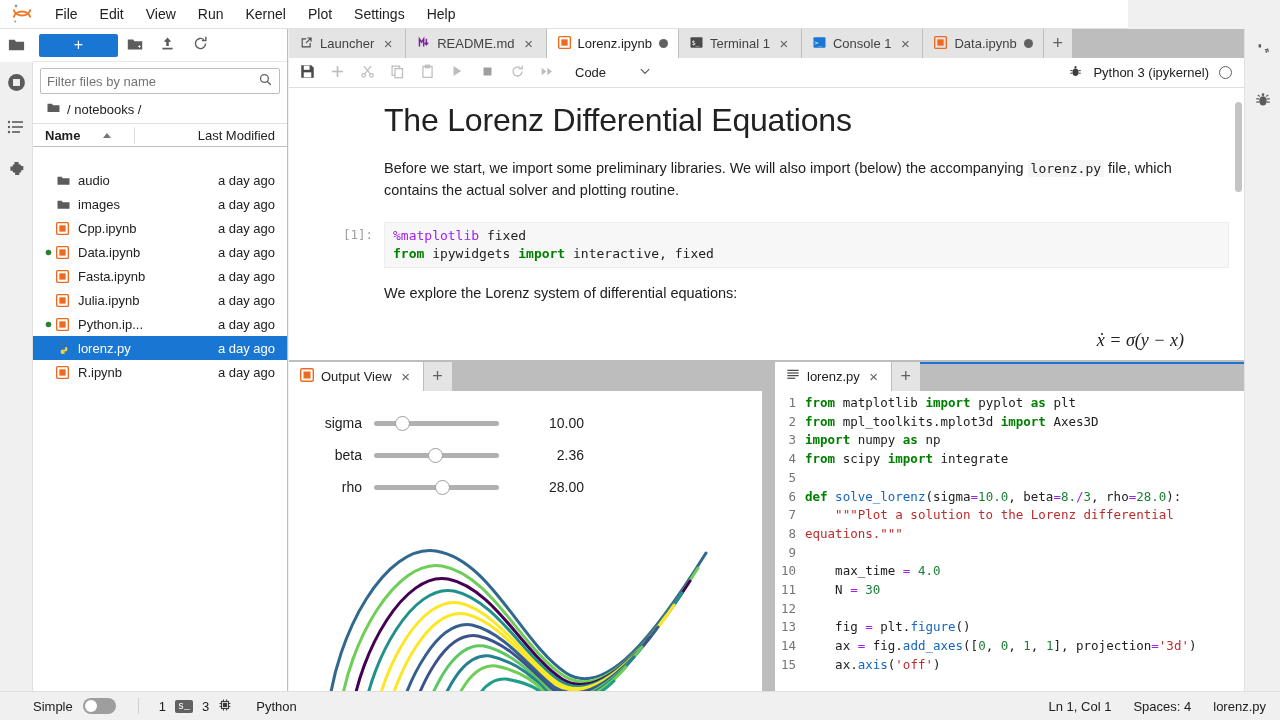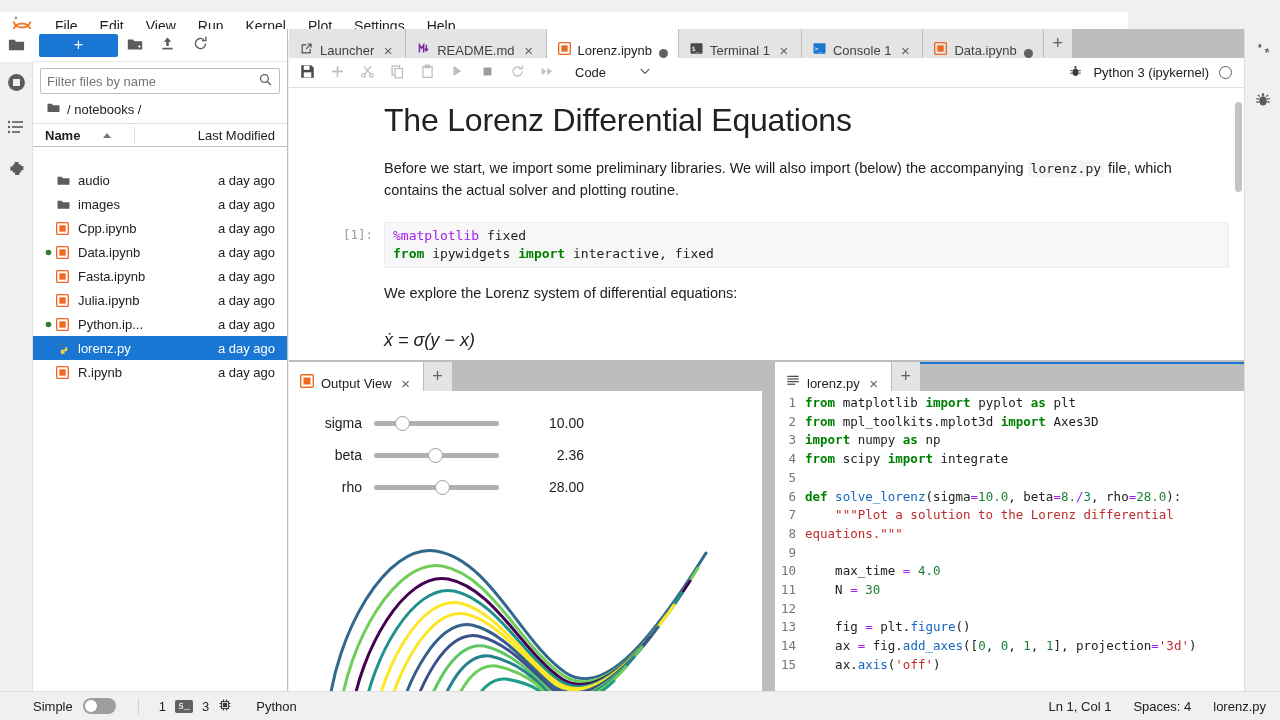--- a/index.html
+++ b/index.html
@@ -11,21 +11,20 @@
     background: #fff;
     overflow: hidden;
   }
   #app { position: relative; width: 1280px; height: 720px; background: #f0f0f0; }
 
   
   .menubar {
     position: absolute; top: 0; left: 0; width: 1128px; height: 29px;
     background: #fff; display: flex; align-items: center;
     border-bottom: 1px solid #e0e0e0;
-    margin-top: 12px;
   }
   .jp-logo { width: 44px; height: 29px; display:flex; align-items:center; justify-content:center; }
   .menu-item {
     padding: 0 11px; height: 29px; line-height: 29px; font-size: 14px; color: #212121;
     cursor: default;
   }
 
   
   .left-rail {
     position: absolute; top: 29px; left: 0; width: 33px; height: 662px;
@@ -91,21 +90,21 @@
   
   .dock { position: absolute; top: 29px; left: 289px; width: 955px; height: 662px; background: #bdbdbd; }
 
   
   .panel-notebook {
     position: absolute; top: 0; left: 0; width: 955px; height: 331px; background:#fff;
     display: flex; flex-direction: column;
   }
   .tabbar { display: flex; height: 29px; background: #bdbdbd; align-items: flex-end; }
   .tab {
-    height: 29px; display: flex; align-items: flex-end; gap: 7px;
+    height: 29px; display: flex; align-items: center; gap: 7px;
     padding: 0 10px 0 11px; font-size: 13px; background: #e4e4e4;
     border-right: 1px solid #bdbdbd; color: #424242; min-width: 0; cursor: pointer;
   }
   .tab.active { background: #fff; color: #212121; }
   .tab .tab-close { color:#616161; font-size: 15px; line-height: 1; width: 14px; text-align:center; }
   .tab .dirty { width: 9px; height: 9px; border-radius: 50%; background: #616161; display:inline-block; }
   .tab-add { width: 28px; height: 29px; display:flex; align-items:center; justify-content:center;
              font-size: 18px; color:#616161; background:#e4e4e4; cursor:pointer; }
 
   .nb-toolbar {
@@ -134,21 +133,21 @@
     width: 95px; padding-right: 11px; text-align: right; color: #9e9e9e;
     font-family: "DejaVu Sans Mono", monospace; font-size: 12.5px; padding-top: 5px;
   }
   .cell-input {
     flex: 1; background: #f7f7f7; border: 1px solid #ededed; padding: 4px 8px;
     font-family: "DejaVu Sans Mono", monospace; font-size: 13px; line-height: 1.38;
     white-space: pre; margin-right: 15px;
   }
   .tok-magic { color: #a020f0; }
   .tok-kw { color: #008000; font-weight: bold; }
-  .eq { text-align: left; font-family: Liberation Sans, sans-serif; font-style: italic; font-size: 18px; margin-top: 26px;}
+  .eq { text-align: right; font-family: Liberation Serif, serif; font-style: italic; font-size: 18px; margin-top: 26px;}
 
   
   .panel-output {
     position: absolute; top: 333px; left: 0; width: 473px; height: 329px; background: #fff;
     display:flex; flex-direction: column;
   }
   .panel-editor {
     position: absolute; top: 333px; left: 486px; width: 469px; height: 329px; background: #fff;
     display:flex; flex-direction: column;
   }

